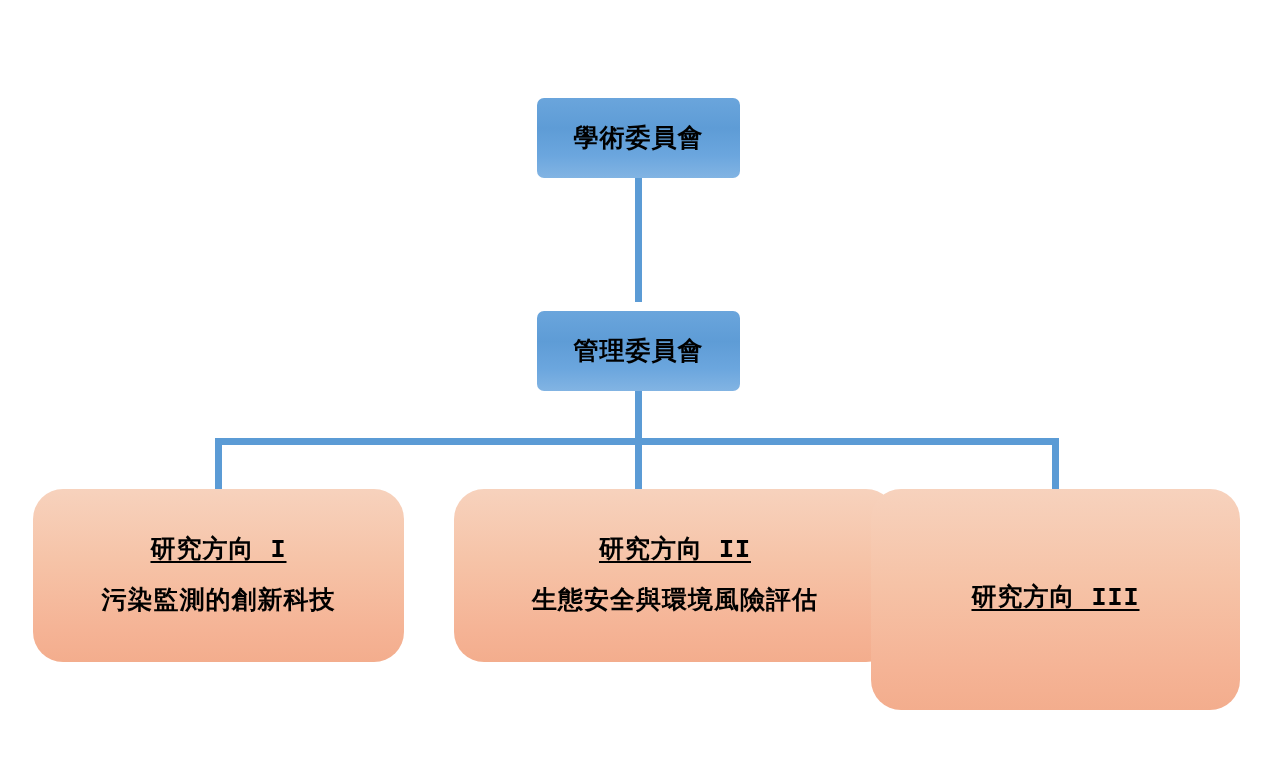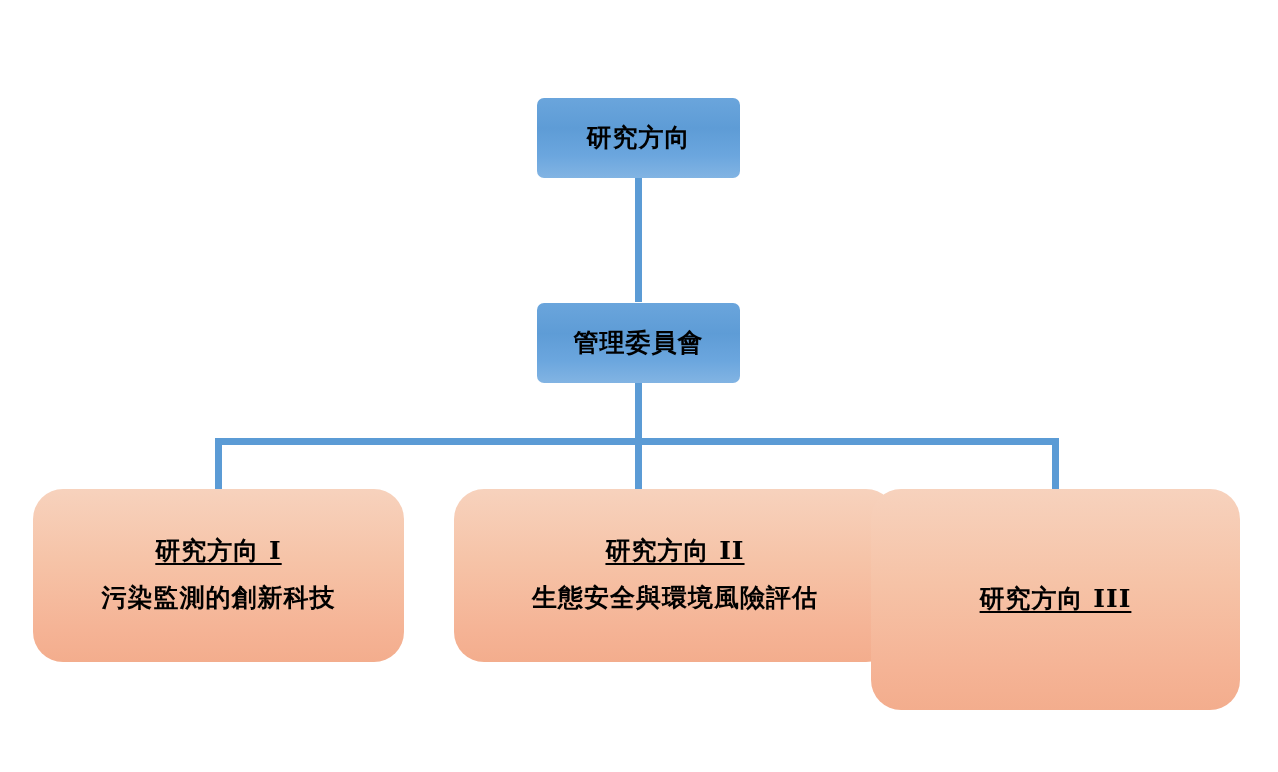--- a/index.html
+++ b/index.html
@@ -63,53 +63,53 @@
   .node-orange .line-1 {
     color: #000000;
     font-size: 25px;
     font-weight: bold;
     text-decoration: underline;
     text-underline-offset: 4px;
     letter-spacing: 1px;
     line-height: 1.3;
     text-align: center;
     white-space: nowrap;
+    font-family: Liberation Mono, monospace;
   }
   .node-orange .line-2 {
     color: #000000;
     font-size: 25px;
     font-weight: bold;
     letter-spacing: 1px;
     line-height: 1.3;
     text-align: center;
     white-space: nowrap;
     margin-top: 16px;
-    font-family: Liberation Mono, monospace;
   }
 </style>
 </head>
 <body>
 
 <div id="chart">
 
   <div class="conn conn-v" style="left:635px; top:177px; height:125px;"></div>
 
   <div class="conn conn-v" style="left:635px; top:380px; height:110px;"></div>
 
   <div class="conn conn-h" style="left:215px; top:438px; width:844px;"></div>
 
   <div class="conn conn-v" style="left:215px; top:438px; height:52px;"></div>
 
   <div class="conn conn-v" style="left:1052px; top:438px; height:52px;"></div>
 
   <div class="node-blue" style="left:537px; top:98px; width:203px; height:80px;">
-    <span class="node-text">研究方向</span>
+    <span class="node-text">學術委員會</span>
   </div>
 
-  <div class="node-blue" style="left:537px; top:303px; width:203px; height:80px;">
+  <div class="node-blue" style="left:537px; top:311px; width:203px; height:80px;">
     <span class="node-text">管理委員會</span>
   </div>
 
   <div class="node-orange" style="left:33px; top:489px; width:371px; height:173px;">
     <span class="line-1">研究方向 I</span>
     <span class="line-2">污染監測的創新科技</span>
   </div>
 
   <div class="node-orange" style="left:454px; top:489px; width:442px; height:173px;">
     <span class="line-1">研究方向 II</span>

